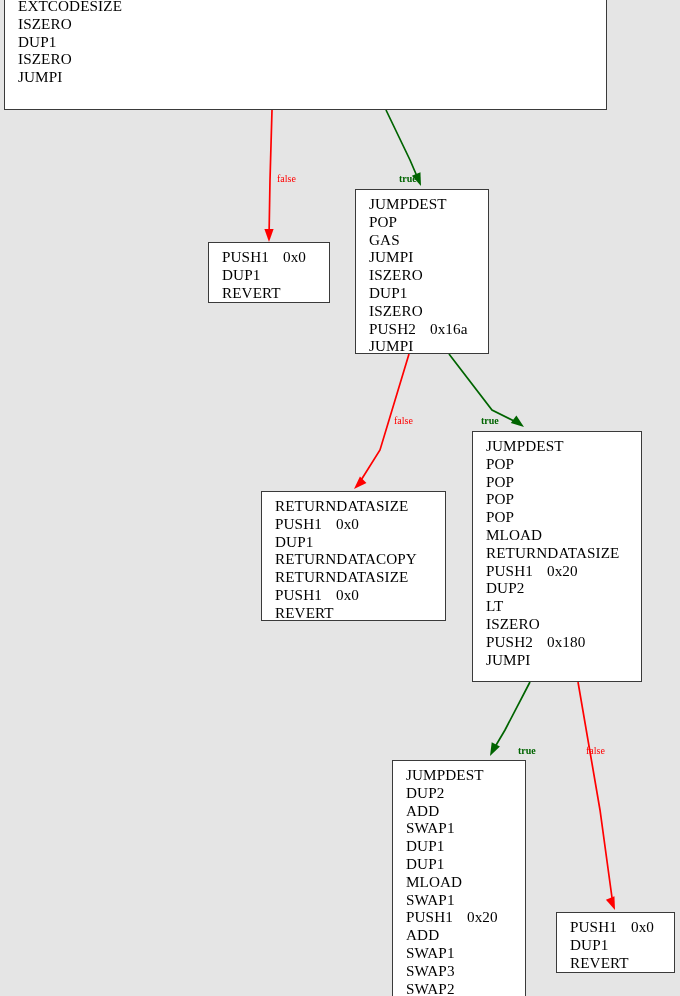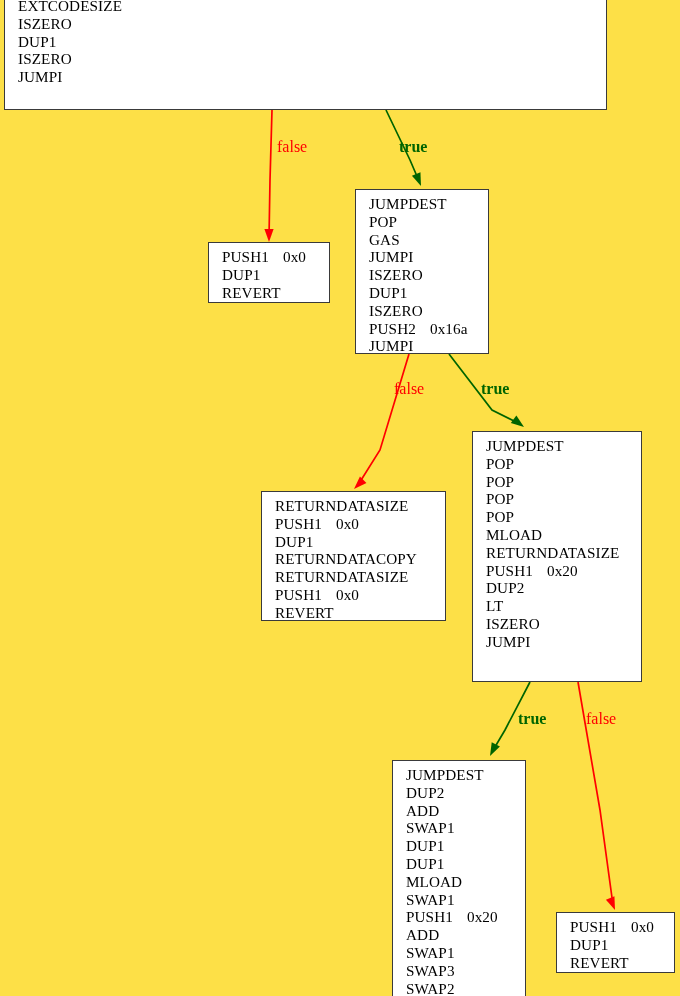--- a/index.html
+++ b/index.html
@@ -6,21 +6,21 @@
   html, body {
     margin: 0;
     padding: 0;
     background: #ffffff;
   }
   #canvas {
     position: relative;
     width: 680px;
     height: 996px;
     overflow: hidden;
-    background: #fde047;
+    background: #e5e5e5;
     font-family: "Liberation Serif", "DejaVu Serif", serif;
   }
   #edges {
     position: absolute;
     left: 0;
     top: 0;
     width: 680px;
     height: 996px;
     pointer-events: none;
   }
@@ -49,25 +49,26 @@
   }
   .insn .op {
     display: inline-block;
   }
   .insn .arg {
     display: inline-block;
     padding-left: 14px;
   }
   .edge-label {
     position: absolute;
-    font-size: 16px;
+    font-size: 10px;
     line-height: 16px;
     white-space: pre;
     z-index: 3;
     font-family: "Liberation Serif", "DejaVu Serif", serif;
+    margin-top: 32px;
   }
   .edge-label.t { color: #006400; font-weight: bold; }
   .edge-label.f { color: #ff0000; }
 </style>
 </head>
 <body>
 
 <div id="canvas">
 
   <svg id="edges" viewBox="0 0 680 996" width="680" height="996">
@@ -123,20 +124,21 @@
         <span class="insn"><span class="op">POP</span></span>
         <span class="insn"><span class="op">POP</span></span>
         <span class="insn"><span class="op">POP</span></span>
         <span class="insn"><span class="op">POP</span></span>
         <span class="insn"><span class="op">MLOAD</span></span>
         <span class="insn"><span class="op">RETURNDATASIZE</span></span>
         <span class="insn"><span class="op">PUSH1</span><span class="arg">0x20</span></span>
         <span class="insn"><span class="op">DUP2</span></span>
         <span class="insn"><span class="op">LT</span></span>
         <span class="insn"><span class="op">ISZERO</span></span>
+        <span class="insn"><span class="op">PUSH2</span><span class="arg">0x180</span></span>
         <span class="insn"><span class="op">JUMPI</span></span>
       </div>
       <div class="node clipped-bottom" style="left: 392px; top: 760px; width: 134px; height: 244px; border-color: rgb(58, 58, 58);">
         <span class="insn"><span class="op">JUMPDEST</span></span>
         <span class="insn"><span class="op">DUP2</span></span>
         <span class="insn"><span class="op">ADD</span></span>
         <span class="insn"><span class="op">SWAP1</span></span>
         <span class="insn"><span class="op">DUP1</span></span>
         <span class="insn"><span class="op">DUP1</span></span>
         <span class="insn"><span class="op">MLOAD</span></span>

